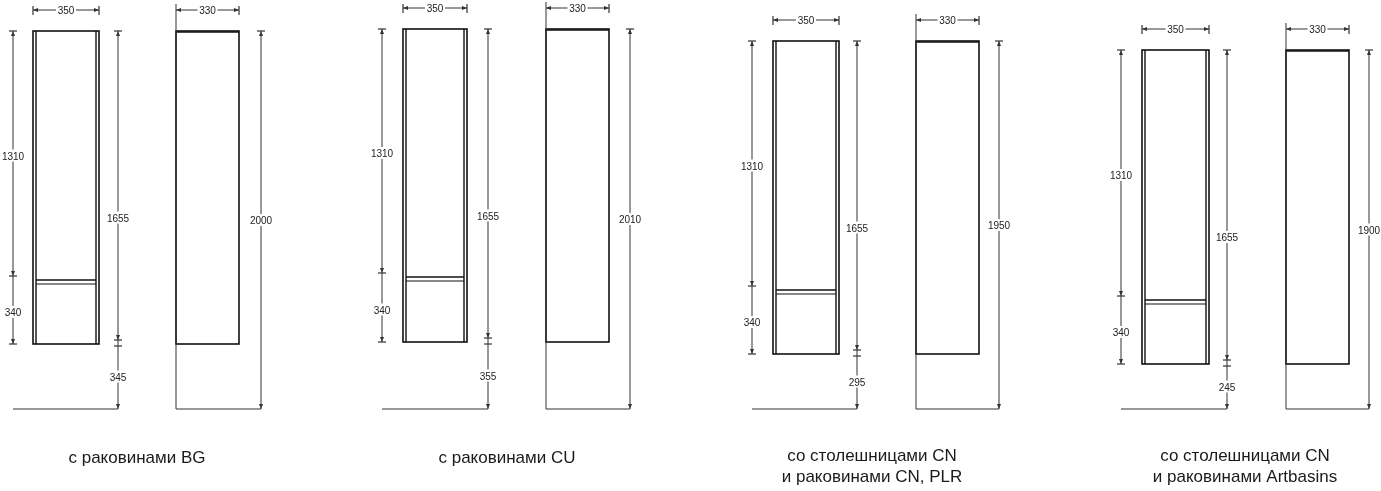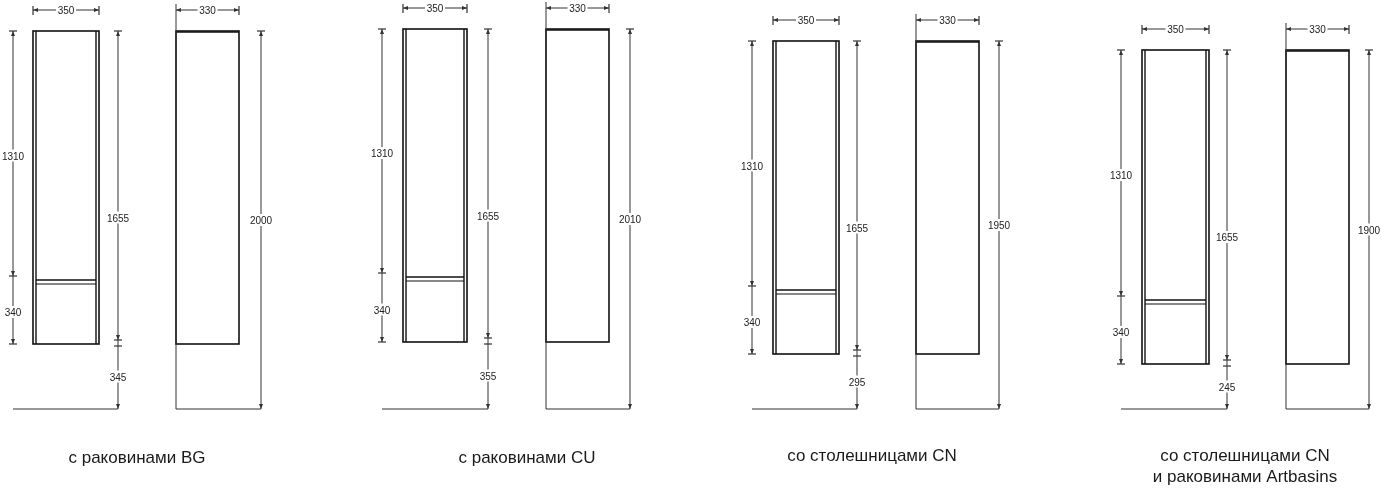--- a/index.html
+++ b/index.html
@@ -281,23 +281,24 @@
         <rect x="1357" y="223.5" width="24" height="12" fill="#fff"></rect>
         <text x="1369" y="233.5" class="dimlabel" text-anchor="middle">1900</text>
       </g>
     </g>
   </svg>
 
 <div id="captions">
     <div class="caption" style="left: -13px; width: 300px; top: 447px;">
       <div>с раковинами BG</div>
     </div>
-    <div class="caption" style="left: 377px; width: 300px; top: 447px;">
+    <div class="caption" style="left: 357px; width: 300px; top: 447px;">
       <div>с раковинами CU</div>
     </div>
     <div class="caption" style="left: 722px; width: 300px; top: 445px;">
       <div>со столешницами CN</div>
+      <div>и раковинами CN, PLR</div>
     </div>
     <div class="caption" style="left: 1095px; width: 300px; top: 445px;">
       <div>со столешницами CN</div>
       <div>и раковинами Artbasins</div>
     </div>
   </div>
 
 </body></html>

